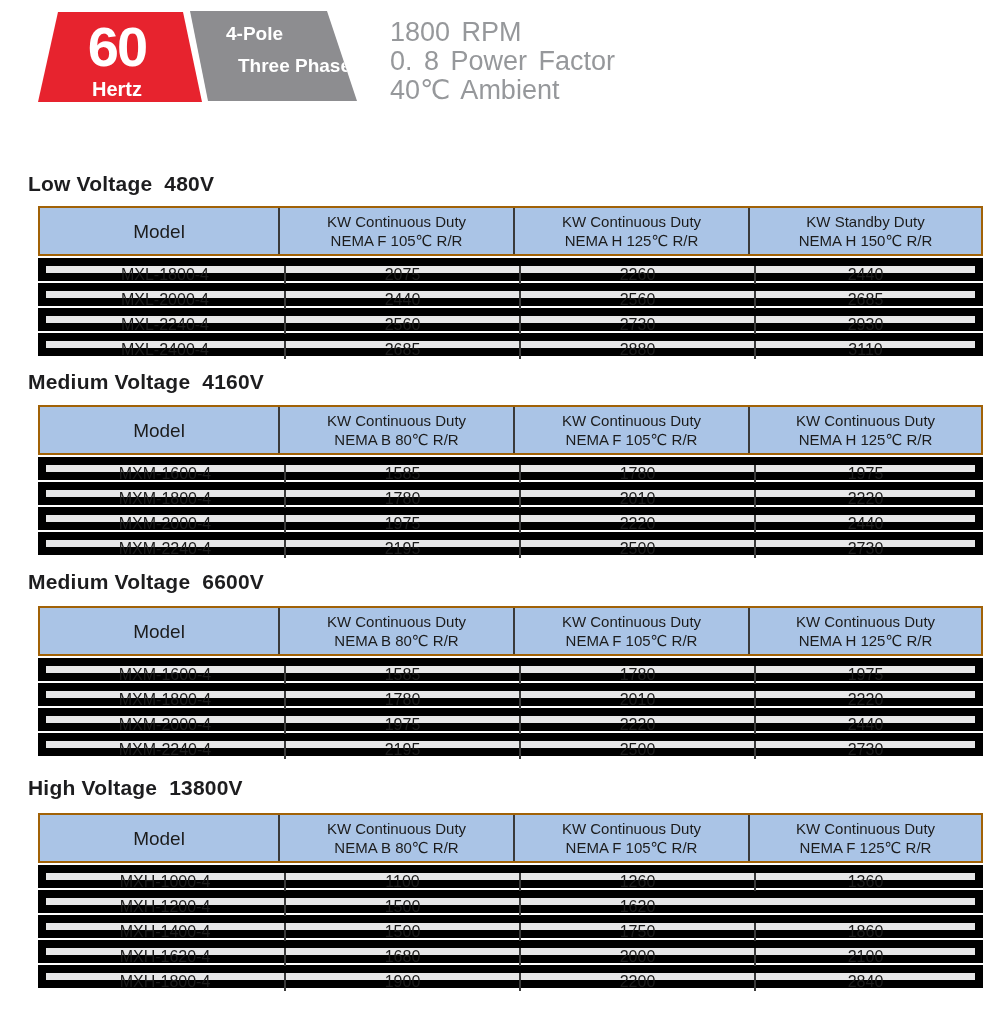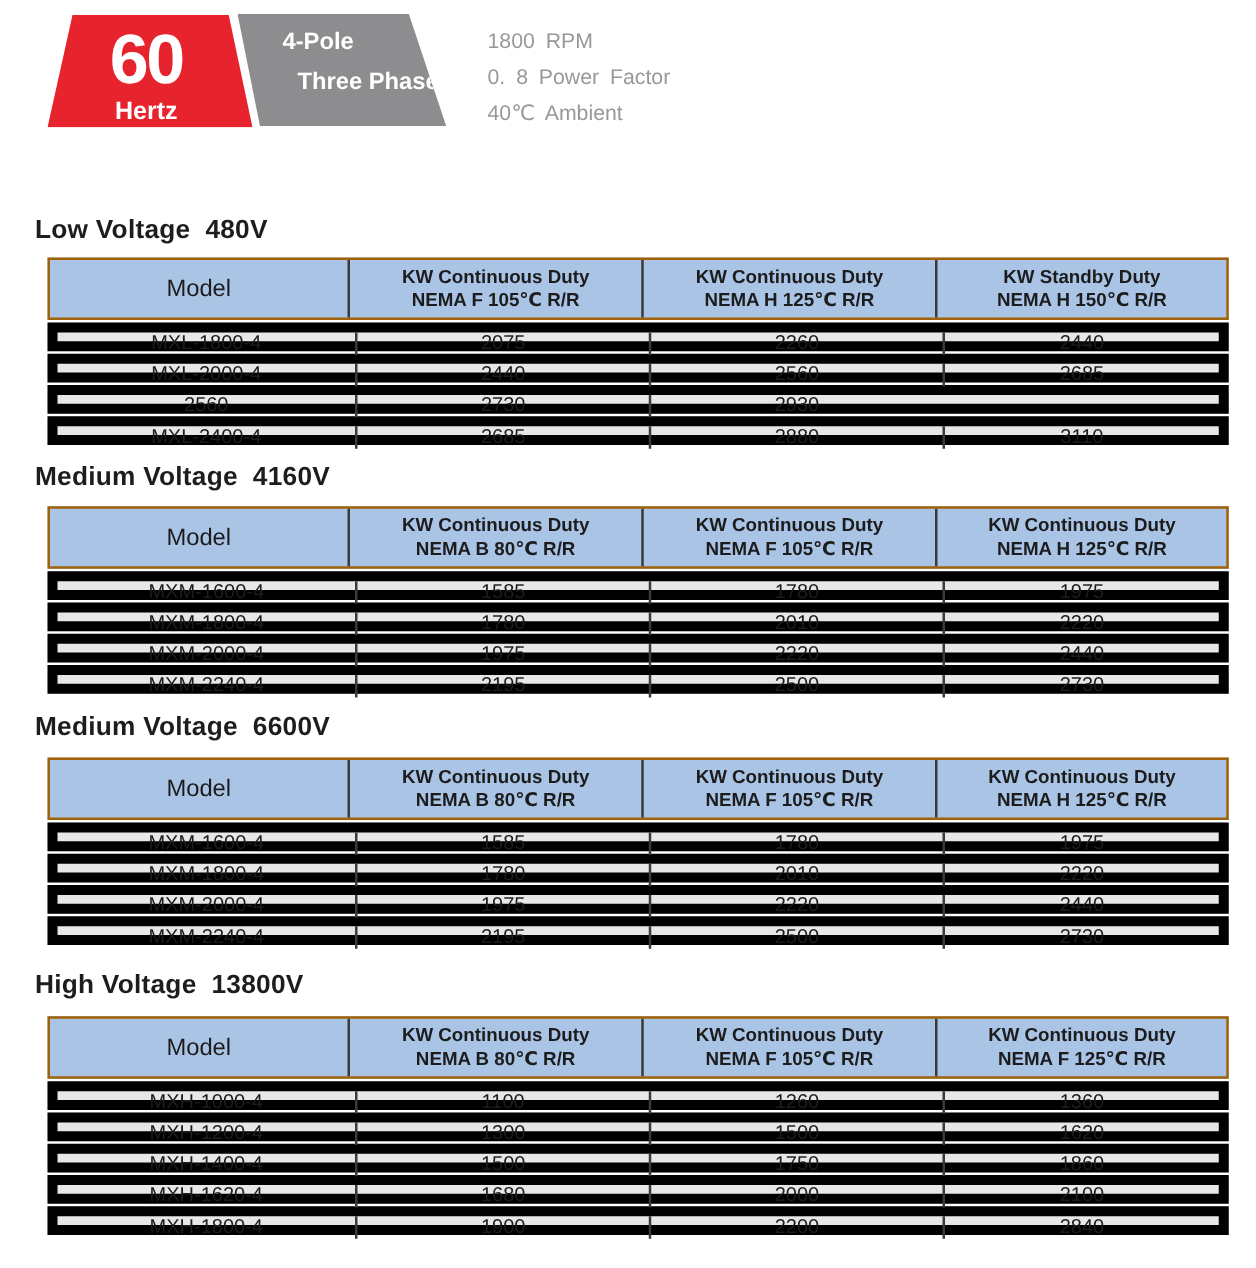--- a/index.html
+++ b/index.html
@@ -26,21 +26,21 @@
     position:absolute; left:190px; top:11px; width:172px; height:90px;
     background:#8d8d90; color:#ffffff;
     clip-path:polygon(0 0, 137px 0, 167px 100%, 18px 100%);
     text-align:right;
   }
   .badge-gray .pole  { position:absolute; left:36px; top:12px; font-size:19px; font-weight:bold; }
   .badge-gray .phase { position:absolute; left:48px; top:44px; font-size:19px; font-weight:bold; }
 
   .specs {
     position:absolute; left:390px; top:18px; color:#96989b;
-    font-size:17px; line-height:29px; word-spacing:4px;
+    font-size:27px; line-height:29px; word-spacing:4px;
   }
 
   
   .sec-title {
     position:absolute; left:28px; font-size:21px; font-weight:bold;
     color:#1d1d1f; letter-spacing:0.2px; white-space:nowrap;
   }
   .sec-title .volt { margin-left:12px; }
 
   
@@ -54,21 +54,21 @@
   }
   .trow {
     height:23px; background:#e7e7e8; border:8px solid #000000;
     margin-top:2px;
   }
   .th, .td {
     display:flex; flex-direction:column; justify-content:center; align-items:center;
     text-align:center; box-sizing:border-box; color:#1c1c1c;
   }
   .th + .th, .td + .td { border-left:2px solid #3a3a3a; }
-  .th { font-size:15px; font-weight:bold; line-height:19px; }
+  .th { font-size:15px; font-weight:normal; line-height:19px; }
   .th.model { font-size:19px; font-weight:normal; }
   .td { font-size:16px; }
 </style>
 </head>
 <body>
 
 <div class="page">
 
   <div class="badge-red">
     <div class="freq">60</div>
@@ -109,20 +109,21 @@
       <div class="td">2260</div>
       <div class="td">2440</div>
     </div>
     <div class="trow">
       <div class="td">MXL-2000-4</div>
       <div class="td">2440</div>
       <div class="td">2560</div>
       <div class="td">2685</div>
     </div>
     <div class="trow">
+      <div class="td">MXL-2240-4</div>
       <div class="td">2560</div>
       <div class="td">2730</div>
       <div class="td">2930</div>
     </div>
     <div class="trow">
       <div class="td">MXL-2400-4</div>
       <div class="td">2685</div>
       <div class="td">2880</div>
       <div class="td">3110</div>
     </div>
@@ -238,21 +239,20 @@
       </div>
     </div>
     <div class="trow">
       <div class="td">MXH-1000-4</div>
       <div class="td">1100</div>
       <div class="td">1260</div>
       <div class="td">1360</div>
     </div>
     <div class="trow">
       <div class="td">MXH-1200-4</div>
-      <div class="td">1300</div>
       <div class="td">1500</div>
       <div class="td">1620</div>
     </div>
     <div class="trow">
       <div class="td">MXH-1400-4</div>
       <div class="td">1500</div>
       <div class="td">1750</div>
       <div class="td">1860</div>
     </div>
     <div class="trow">

